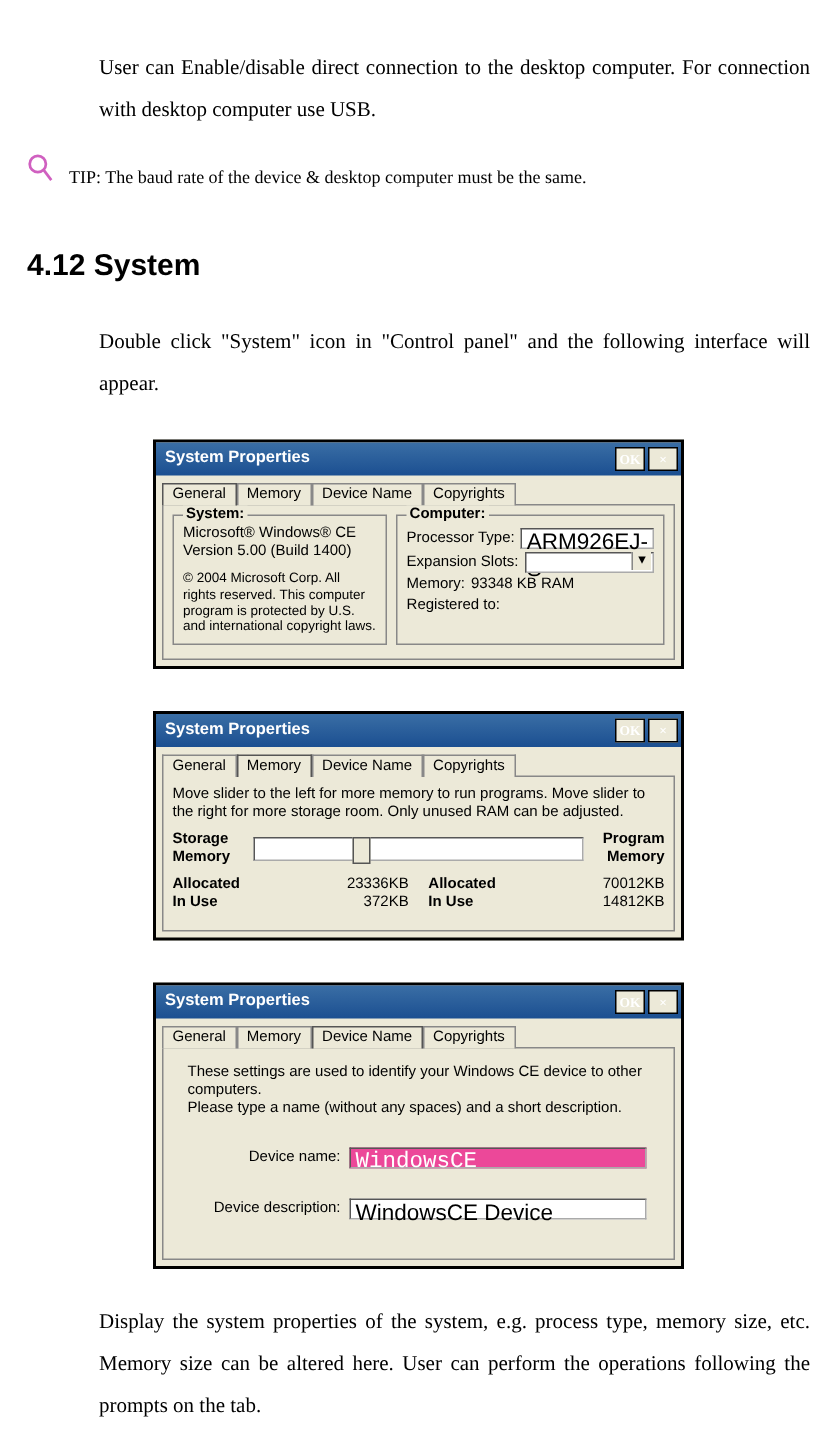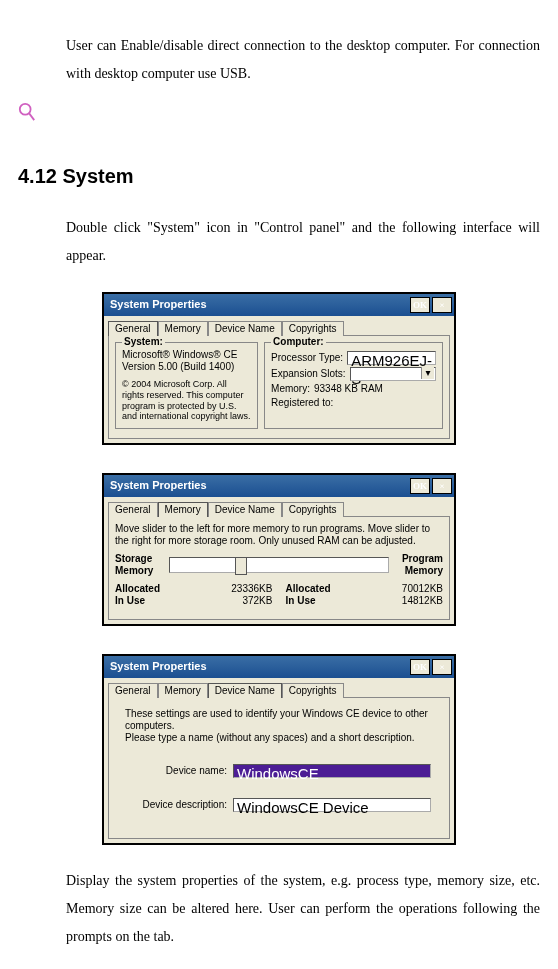--- a/index.html
+++ b/index.html
@@ -43,35 +43,36 @@
   .slider { flex: 1; border: 1px inset #aaa; height: 14px; background: #fff; position: relative; }
   .slider .thumb { position: absolute; top: -1px; left: 30%; width: 10px; height: 16px; background: #ece9d8; border: 1px solid #555; }
   .mem-cols { display: flex; justify-content: space-between; font-size: 10px; }
   .mem-cols > div { width: 48%; }
   .mem-cols .rh { text-align: right; }
   .mem-cols .r { display: flex; justify-content: space-between; }
   .desc-text { margin: 4px 10px 8px 10px; }
   .formrow { display: flex; align-items: center; gap: 6px; margin: 20px 12px; }
   .formrow label { width: 100px; text-align: right; }
   .formrow .inp { flex: 1; }
-  .highlight { background: #4c1d95; color: #fff; }
+  .highlight { background: #ec4899; color: #fff; font-family: Liberation Mono, monospace; }
   .page-num { text-align: right; font-size: 13px; margin-top: 20px; }
 </style>
 </head>
 <body>
 
 <p class="para">User can Enable/disable direct connection to the desktop computer. For connection with desktop computer use USB.</p>
 
 <div class="tip-row">
   <span class="tip-icon">
     <svg viewBox="0 0 20 22">
       <ellipse cx="8" cy="8" rx="6" ry="6" fill="none" stroke="#d060c0" stroke-width="2"></ellipse>
       <line x1="12" y1="12" x2="18" y2="20" stroke="#d060c0" stroke-width="2"></line>
     </svg>
   </span>
+  <span class="tip-text">TIP: The baud rate of the device &amp; desktop computer must be the same.</span>
 </div>
 
 <h2 class="section">4.12 System</h2>
 
 <p class="para">Double click "System" icon in "Control panel" and the following interface will appear.</p>
 
 <div class="figures">
 
   <div class="dlg">
     <div class="titlebar">

